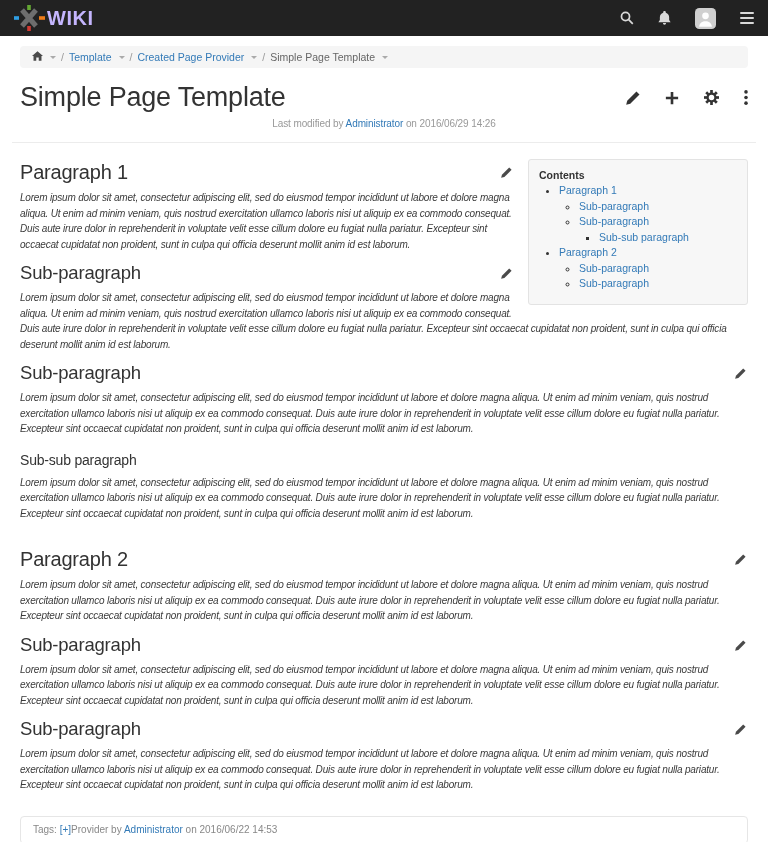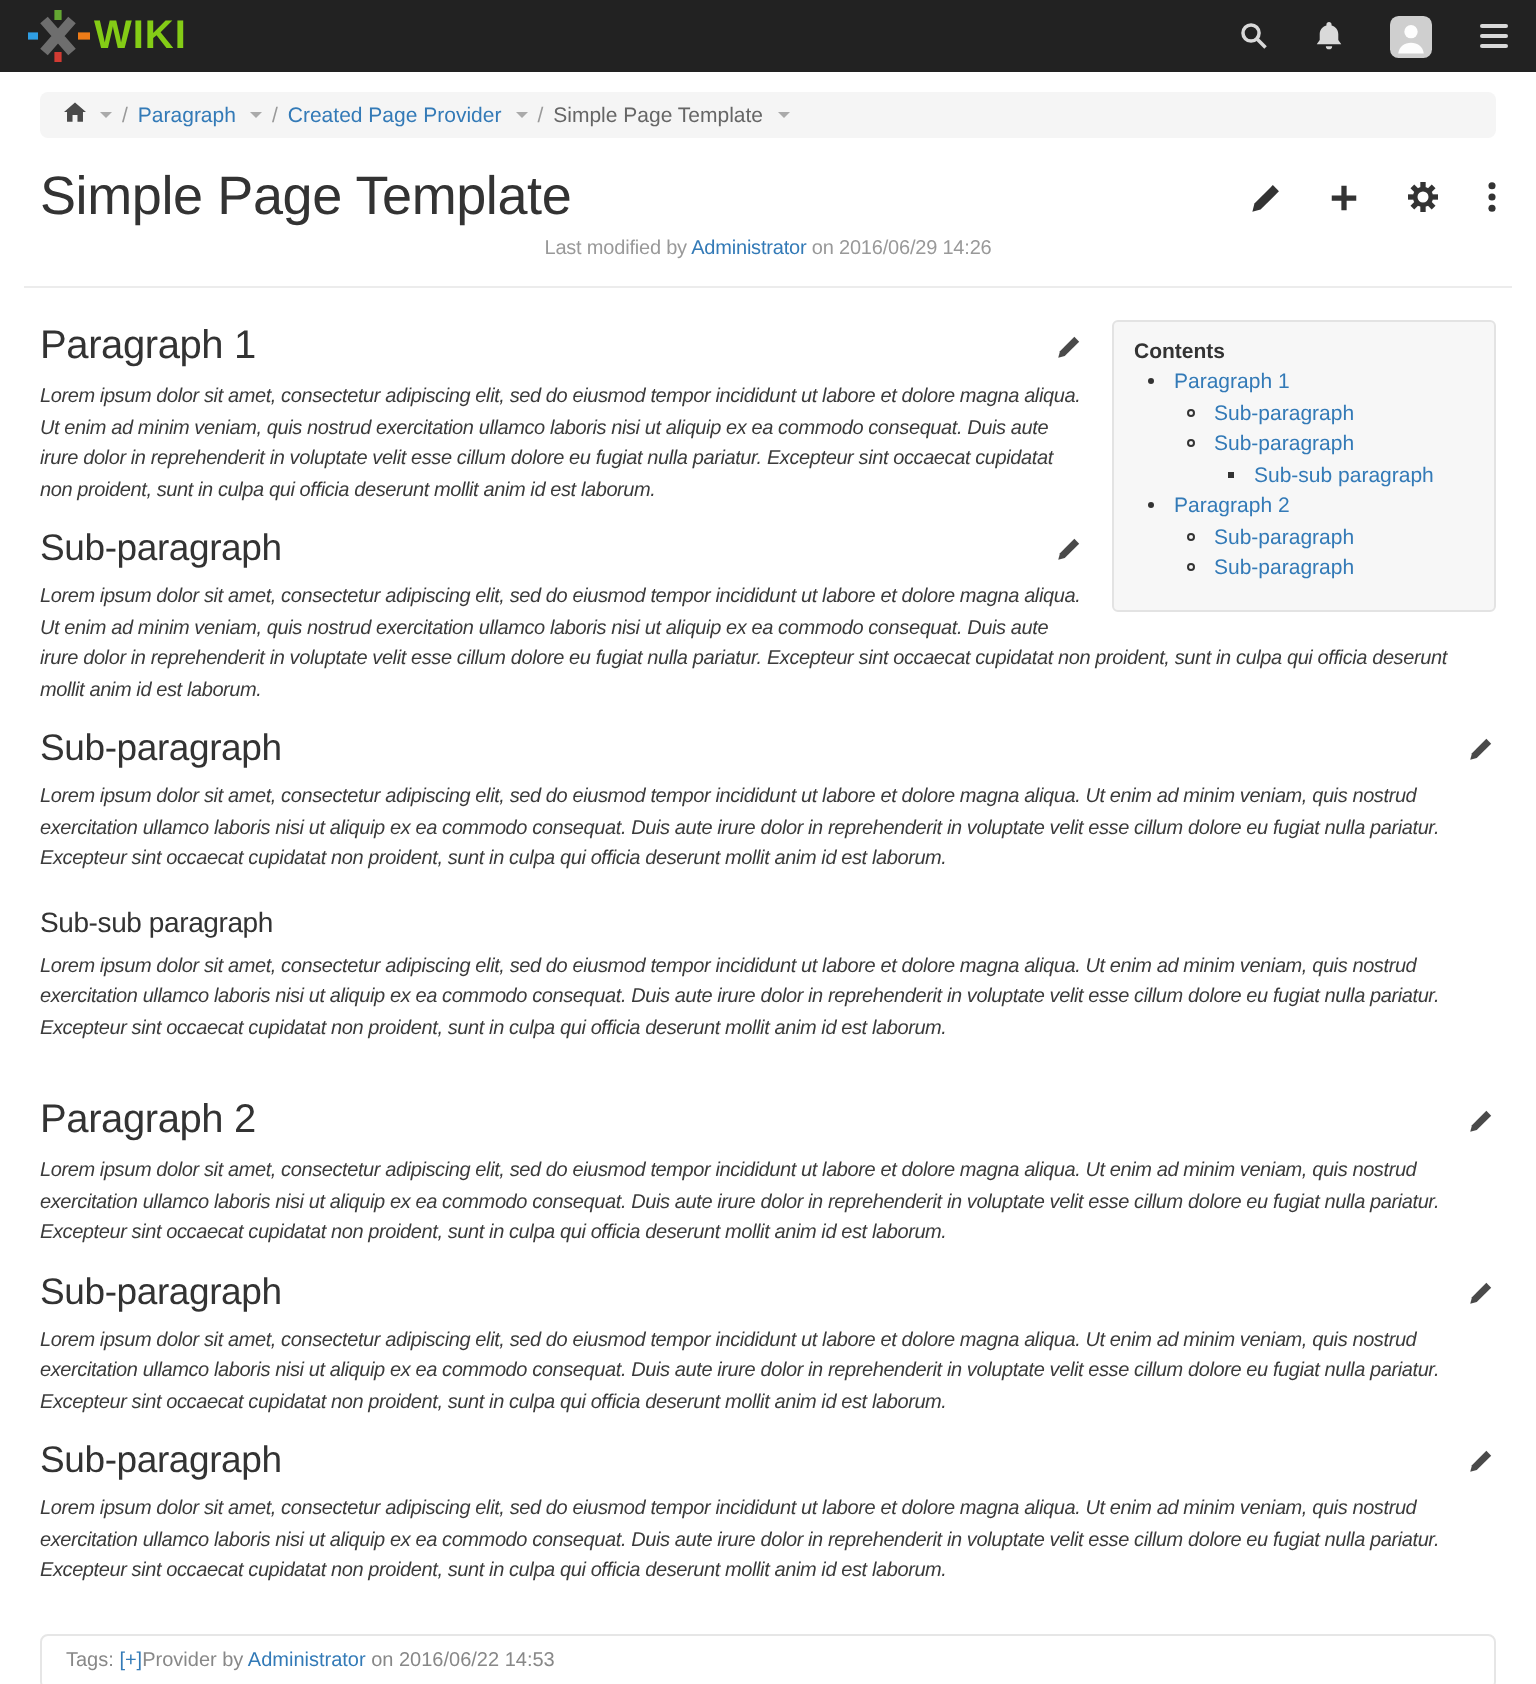--- a/index.html
+++ b/index.html
@@ -10,21 +10,21 @@
     position: relative;
   }
 
   
   .navbar {
     height: 36px; background: #222; display: flex;
     align-items: center; justify-content: space-between; padding: 0 14px;
   }
   .logo { display: flex; align-items: center; gap: 1px; cursor: pointer; }
   .logo-wiki {
-    color: #84cc16; font-size: 20px; font-weight: bold; letter-spacing: 0.5px;
+    color: #c4b5fd; font-size: 20px; font-weight: bold; letter-spacing: 0.5px;
     line-height: 1;
     text-align: center;
   }
   .nav-icons { display: flex; align-items: center; gap: 24px; }
   .nav-btn { display: flex; align-items: center; cursor: pointer; }
   .burger { display: flex; flex-direction: column; gap: 3px; }
   .burger span { width: 14px; height: 2px; background: #d9d9d9; border-radius: 1px; }
 
   
   .breadcrumb {
@@ -50,21 +50,21 @@
   }
   .doc-actions { display: flex; gap: 25px; margin-top: 12px; }
   .action-btn { cursor: pointer; display: flex; align-items: center; }
   .doc-meta { font-size: 10px; color: #999; margin: 0; letter-spacing: -0.1px; text-align: center; }
   .doc-meta a { color: #337ab7; text-decoration: none; cursor: pointer; }
   .divider { border: 0; border-top: 1px solid #ececec; margin: 13px 12px 0; }
 
   
   .content { padding: 16px 20px 0; overflow: hidden; }
   .toc-panel {
-    float: right; width: 192px; margin: 0 0 10px 14px;
+    float: right; width: 220px; margin: 0 0 10px 14px;
     background: #f7f7f7; border: 1px solid #e3e3e3; border-radius: 3px;
     padding: 9px 8px 12px 10px; font-size: 10.5px;
   }
   .toc-title { font-weight: bold; color: #333; margin: 0 0 2px; font-size: 10.5px; }
   .toc-panel ul { margin: 0; padding-left: 20px; }
   .toc-panel li { margin: 1px 0; line-height: 14.5px; }
   .toc-panel a { color: #337ab7; text-decoration: none; cursor: pointer; }
 
   .sec-h { font-weight: 400; color: #333; letter-spacing: -0.2px; }
   h1.sec-h { font-size: 20px; margin: 27px 0 6px; }
@@ -128,21 +128,21 @@
 </header>
 
 <nav class="breadcrumb">
     <span class="crumb link">
       <span><svg width="11" height="10" viewBox="0 0 16 14">
           <path d="M8 0l8 7h-2.2v7H9.8V9.2H6.2V14H2.2V7H0z" fill="#4a4a4a"></path>
         </svg></span>
     </span>
     <span class="caret-down"></span>
     <span class="crumb-sep">/</span>
-    <span class="crumb link">Paragraph</span>
+    <span class="crumb link">Template</span>
     <span class="caret-down"></span>
     <span class="crumb-sep">/</span>
     <span class="crumb link">Created Page Provider</span>
     <span class="caret-down"></span>
     <span class="crumb-sep">/</span>
     <span class="crumb">Simple Page Template</span>
     <span class="caret-down"></span>
   </nav>
 
 <div class="page-header">

